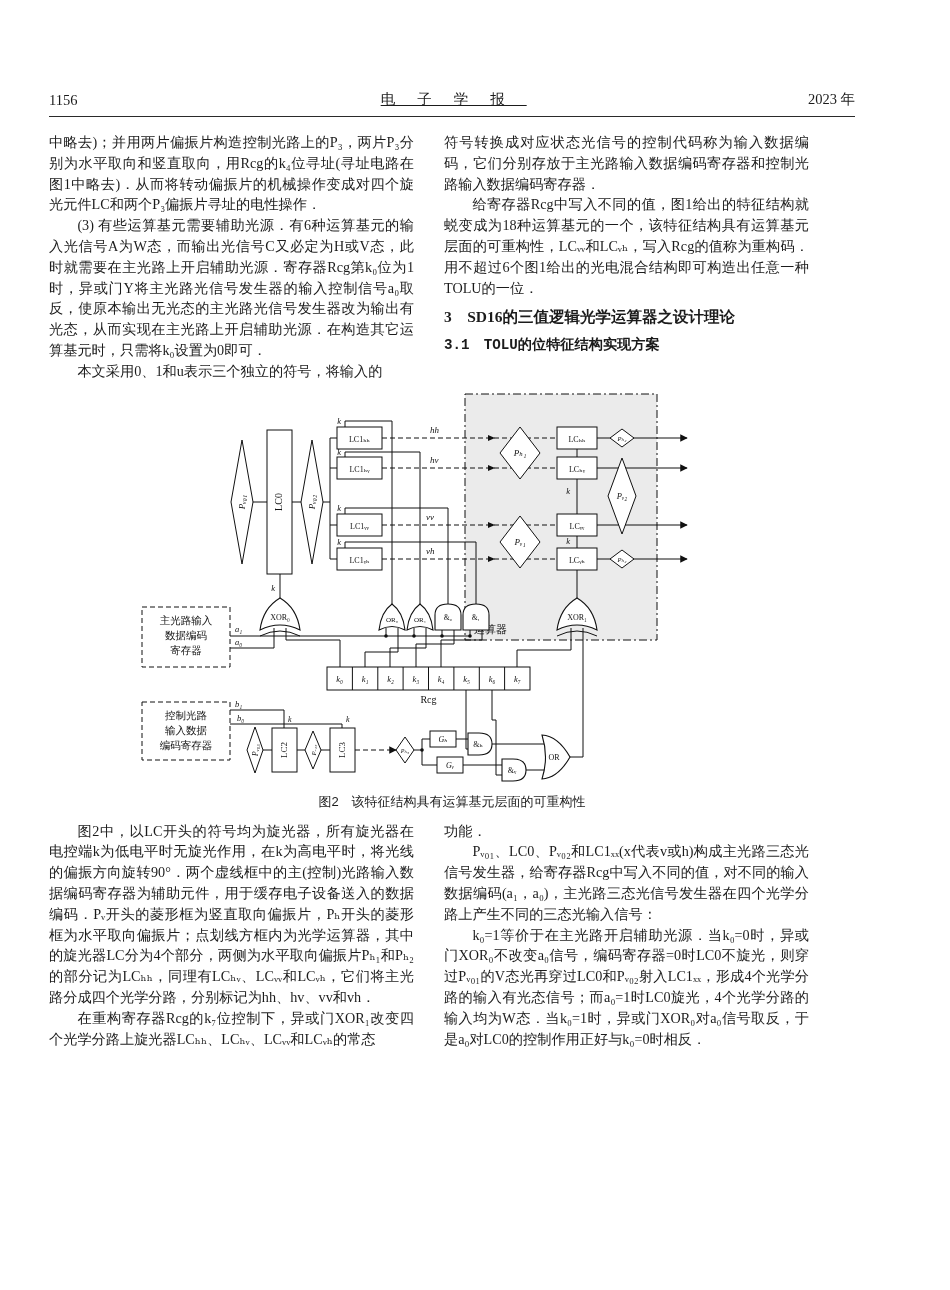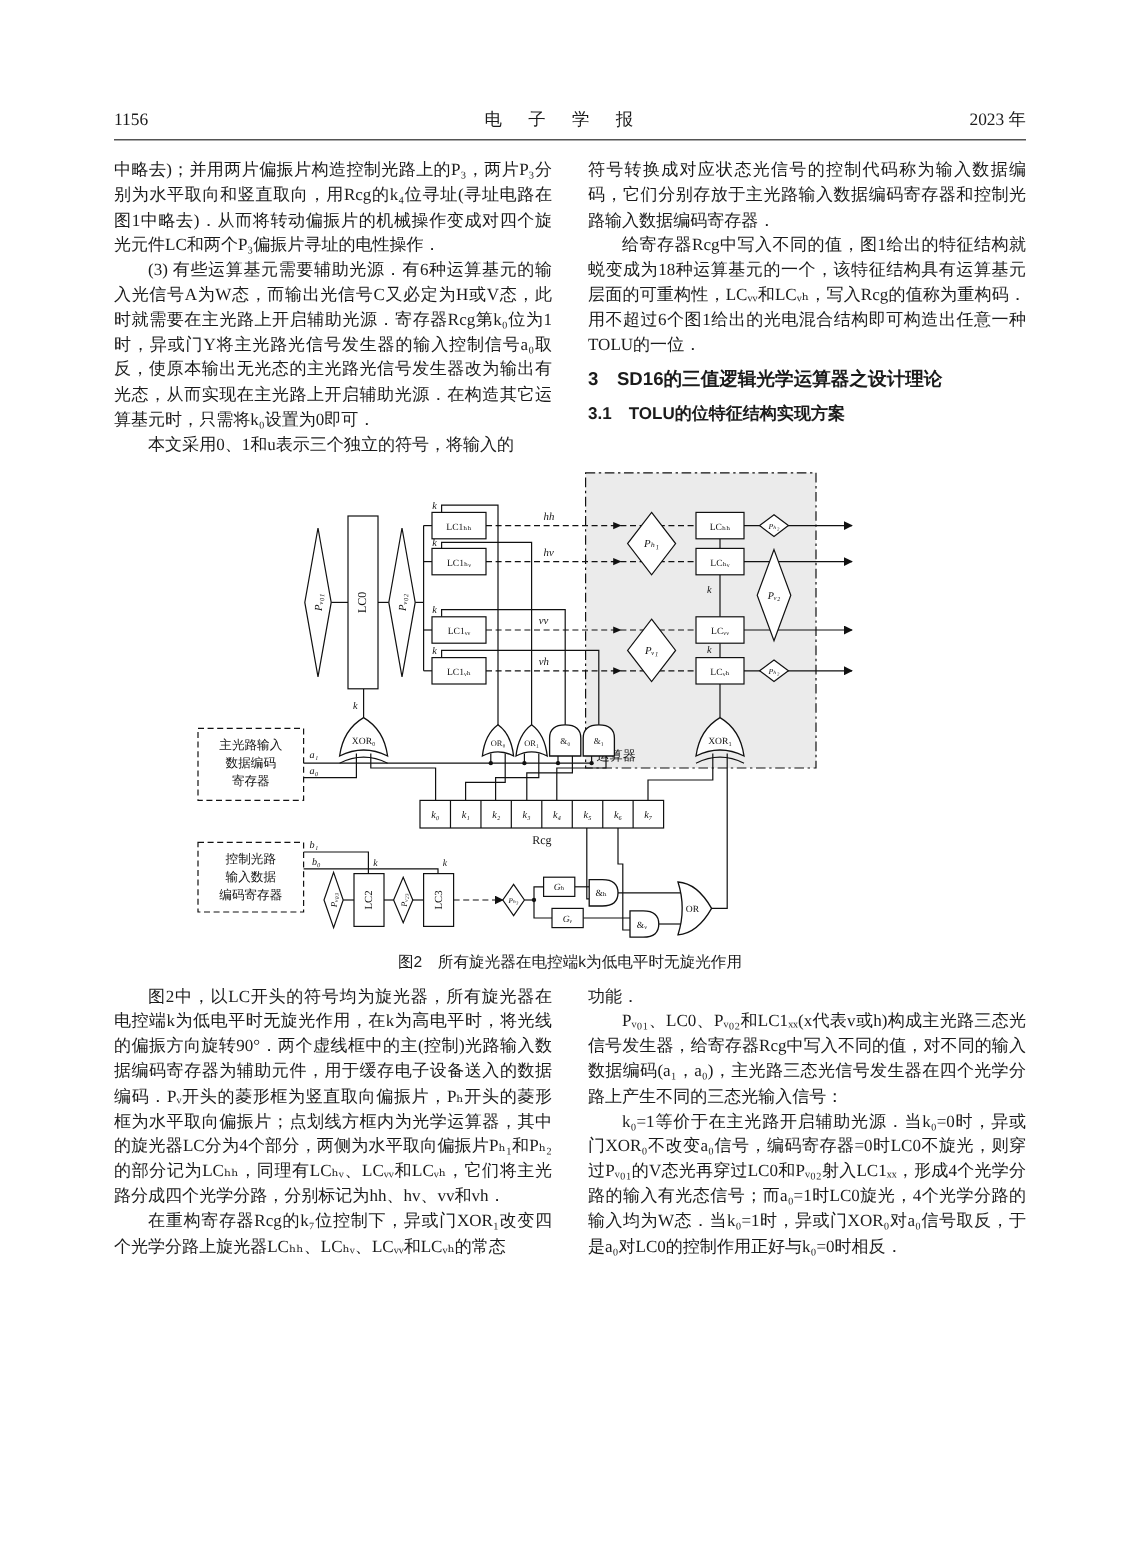--- a/index.html
+++ b/index.html
@@ -2,30 +2,30 @@
 <html><head>
 <meta charset="utf-8">
 <style>
   * { margin:0; padding:0; box-sizing:border-box; }
   html,body { background:#ffffff; }
   body {
     width:950px; height:1290px;
     font-family:"Liberation Serif","DejaVu Serif","DejaVu Sans",serif;
     color:#1b1b1b;
   }
-  .page { width:950px; height:1290px; padding:90px 95px 0 95px; position:relative; background:#fff; }
+  .page { width:950px; height:1290px; padding:90px 95px 0 49px; position:relative; background:#fff; }
   .header { display:flex; justify-content:space-between; align-items:flex-end;
             font-size:14.5px; padding-bottom:7px; border-bottom:1.6px solid #2a2a2a; }
-  .journal { letter-spacing:22px; text-indent:22px; }
+  .journal { letter-spacing:22px; text-indent:22px;text-decoration:underline; }
   .columns { display:flex; gap:30px; margin-top:15px; }
   .col { width:365px; font-size:14.2px; line-height:20.8px; text-align:justify; }
   p.para { text-indent:2em; }
   p.cont { text-indent:0; }
-  h3.sec { font-family:Liberation Sans, sans-serif; font-size:15.5px; margin:9px 0 7px 0; }
-  h4.subsec { font-family:Liberation Sans, sans-serif; font-size:14.2px; margin:2px 0 6px 0; }
+  h3.sec { font-family:Liberation Serif, serif; font-size:15.5px; margin:9px 0 7px 0; }
+  h4.subsec { font-family:Liberation Mono, monospace; font-size:14.2px; margin:2px 0 6px 0; }
   .figure-wrap { margin-top:8px; }
   .figure-wrap svg { display:block; margin:0 auto; }
   .fig-caption { text-align:center; font-size:13px; margin:3px 0 10px 0; font-family:"Liberation Sans","DejaVu Sans",sans-serif; }
   .columns.bottom { margin-top:0; }
 
   
   svg .wire { stroke:#111; stroke-width:1; fill:none; }
   svg .dash { stroke:#111; stroke-width:1; fill:none; stroke-dasharray:5 3; }
   svg .shape { fill:#ffffff; stroke:#111; stroke-width:1; }
   svg .gate  { fill:#ffffff; stroke:#111; stroke-width:1.1; }
@@ -334,21 +334,21 @@
       </g>
       <g transform="translate(400,380)">
         <path class="gate" d="M 0 -11 L 11 -11 Q 24 -11 24 0 Q 24 11 11 11 L 0 11 Z"></path>
         <text font-size="8" text-anchor="middle" x="10" y="3">&amp;ᵥ</text>
       </g>
       <g transform="translate(440,367)">
         <path class="gate" d="M 0 -22 Q 16 -21 28 0 Q 16 21 0 22 Q 7 0 0 -22 Z"></path>
         <text font-size="8" text-anchor="middle" x="12" y="3">OR</text>
       </g>
     </svg>
-    <div class="fig-caption">图2　所有旋光器在电控端k为低电平时无旋光作用</div>
+    <div class="fig-caption">图2　该特征结构具有运算基元层面的可重构性</div>
   </div>
 
   <div class="columns bottom">
     <div class="col">
       <p class="para">图2中，以LC开头的符号均为旋光器，所有旋光器在电控端k为低电平时无旋光作用，在k为高电平时，将光线的偏振方向旋转90°．两个虚线框中的主(控制)光路输入数据编码寄存器为辅助元件，用于缓存电子设备送入的数据编码．Pᵥ开头的菱形框为竖直取向偏振片，Pₕ开头的菱形框为水平取向偏振片；点划线方框内为光学运算器，其中的旋光器LC分为4个部分，两侧为水平取向偏振片Pₕ₁和Pₕ₂的部分记为LCₕₕ，同理有LCₕᵥ、LCᵥᵥ和LCᵥₕ，它们将主光路分成四个光学分路，分别标记为hh、hv、vv和vh．</p>
       <p class="para">在重构寄存器Rcg的k₇位控制下，异或门XOR₁改变四个光学分路上旋光器LCₕₕ、LCₕᵥ、LCᵥᵥ和LCᵥₕ的常态</p>
     </div>
     <div class="col">
       <p class="cont">功能．</p>
       <p class="para">Pᵥ₀₁、LC0、Pᵥ₀₂和LC1ₓₓ(x代表v或h)构成主光路三态光信号发生器，给寄存器Rcg中写入不同的值，对不同的输入数据编码(a₁，a₀)，主光路三态光信号发生器在四个光学分路上产生不同的三态光输入信号：</p>

